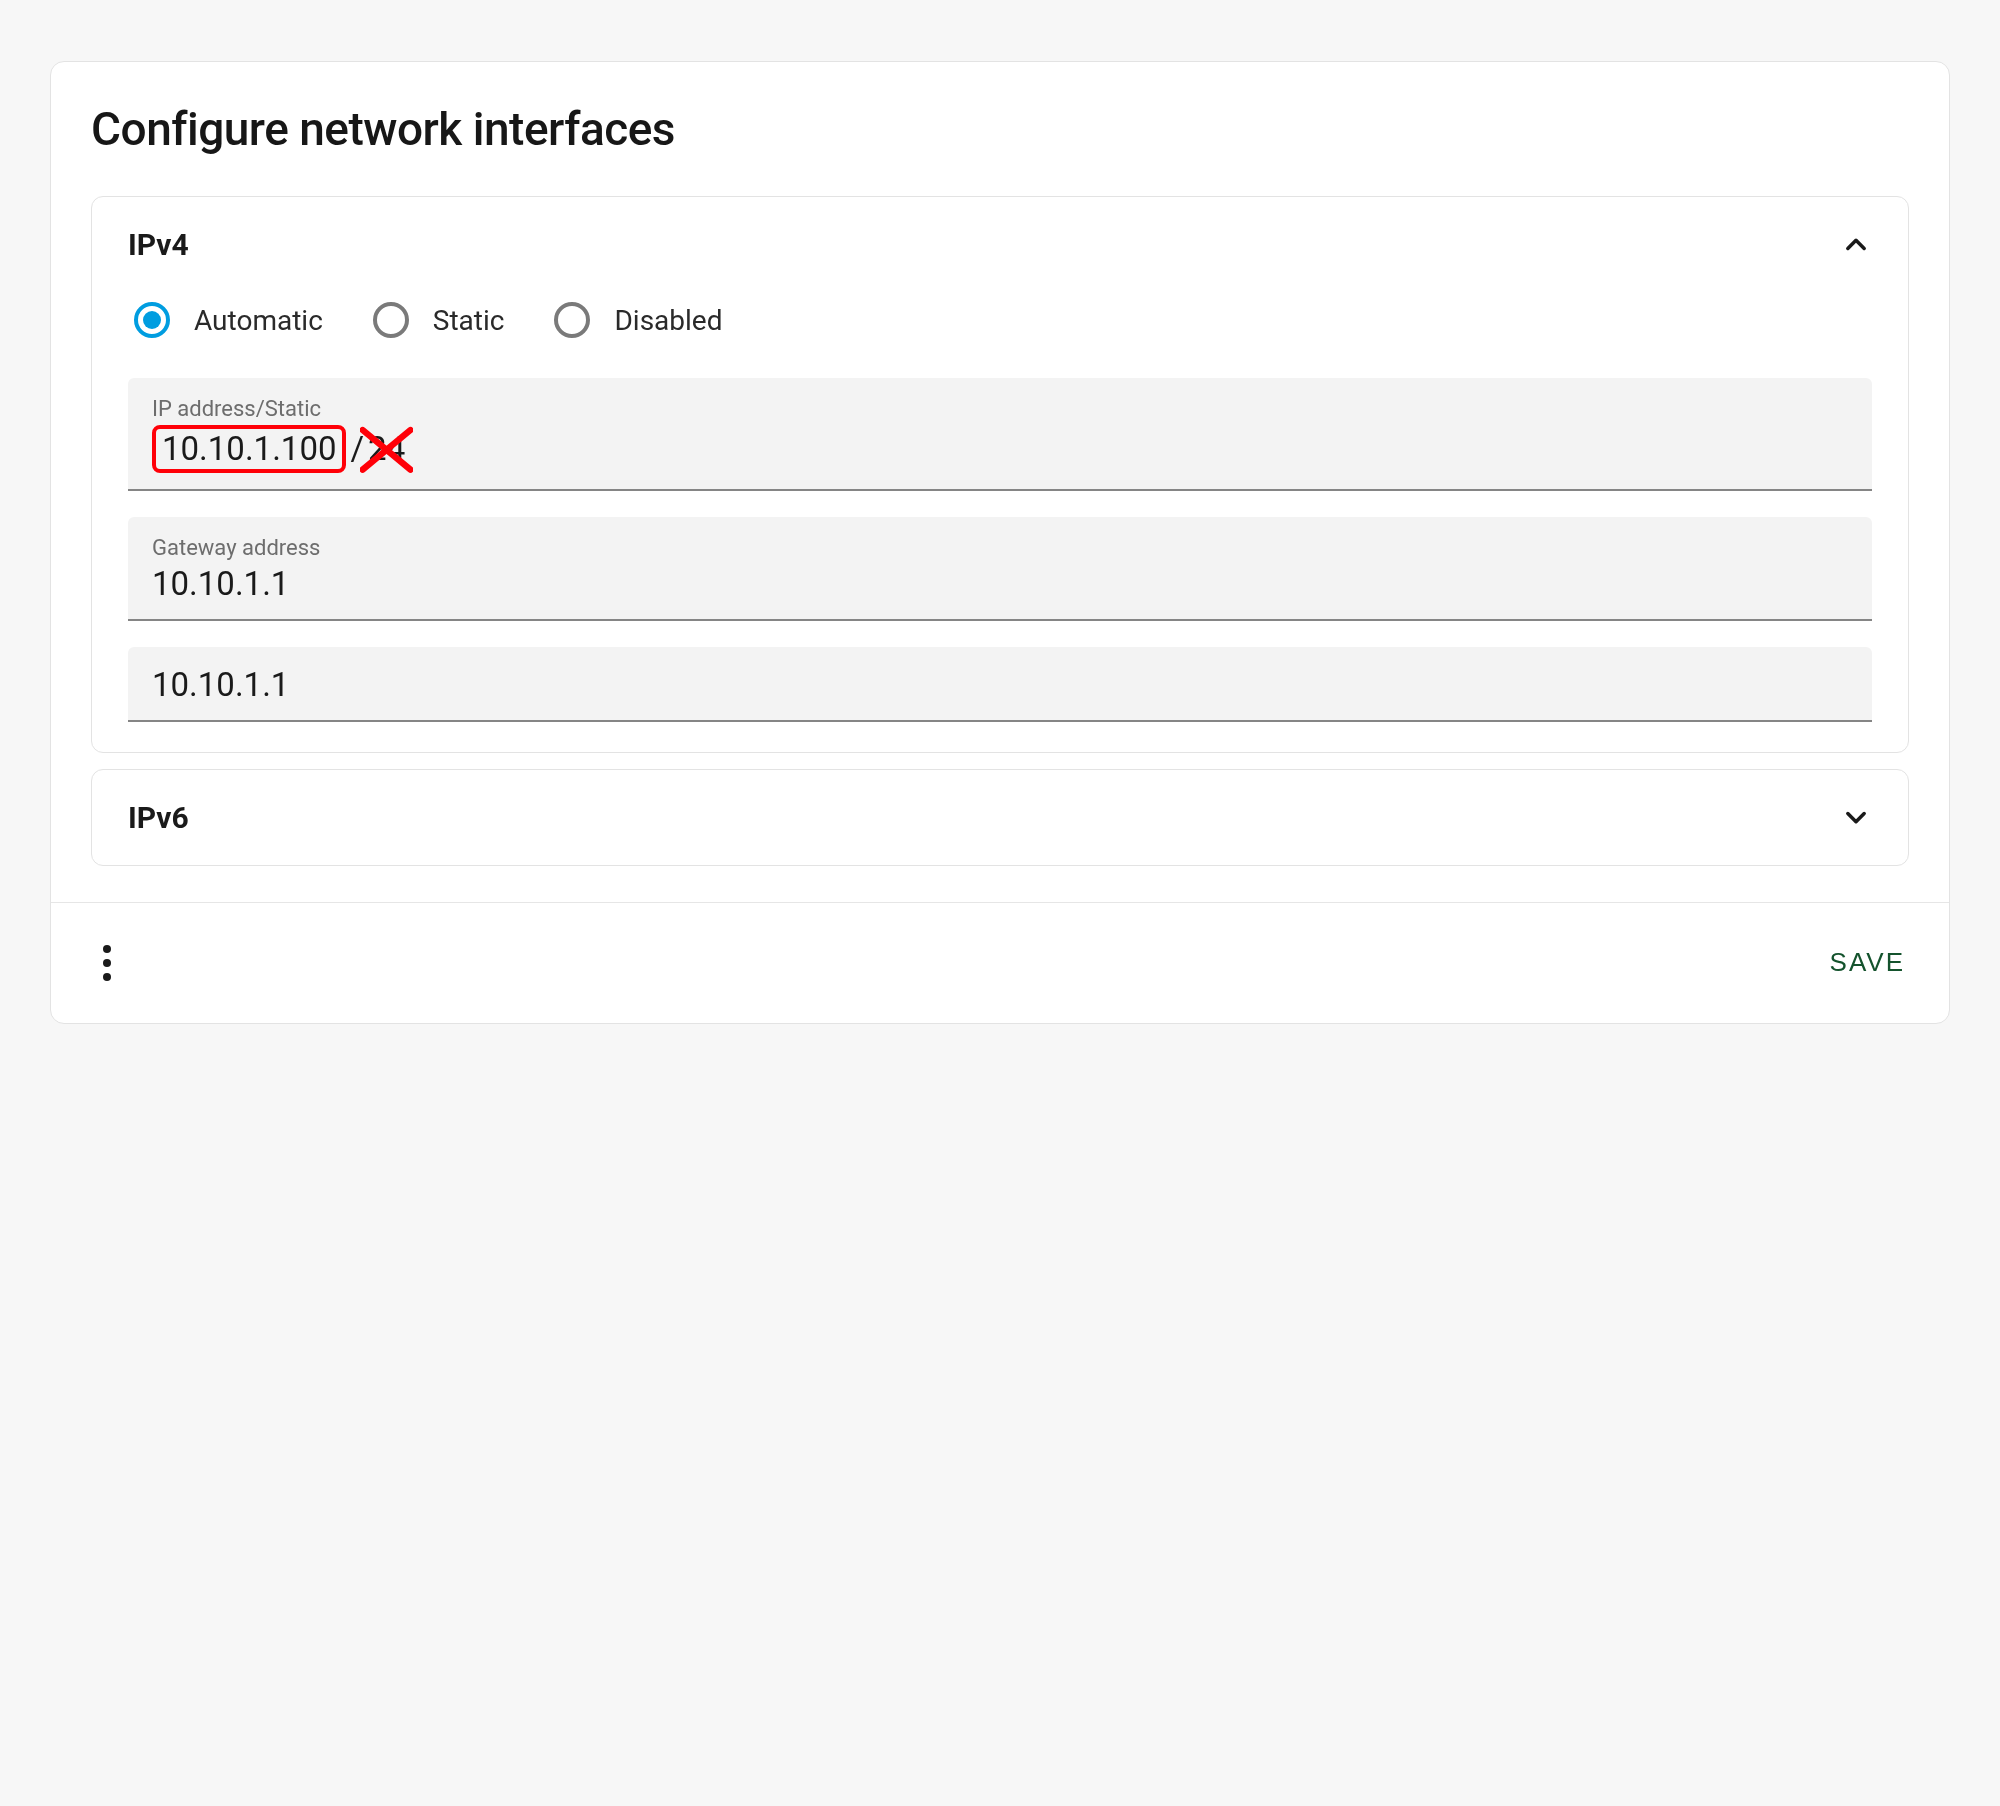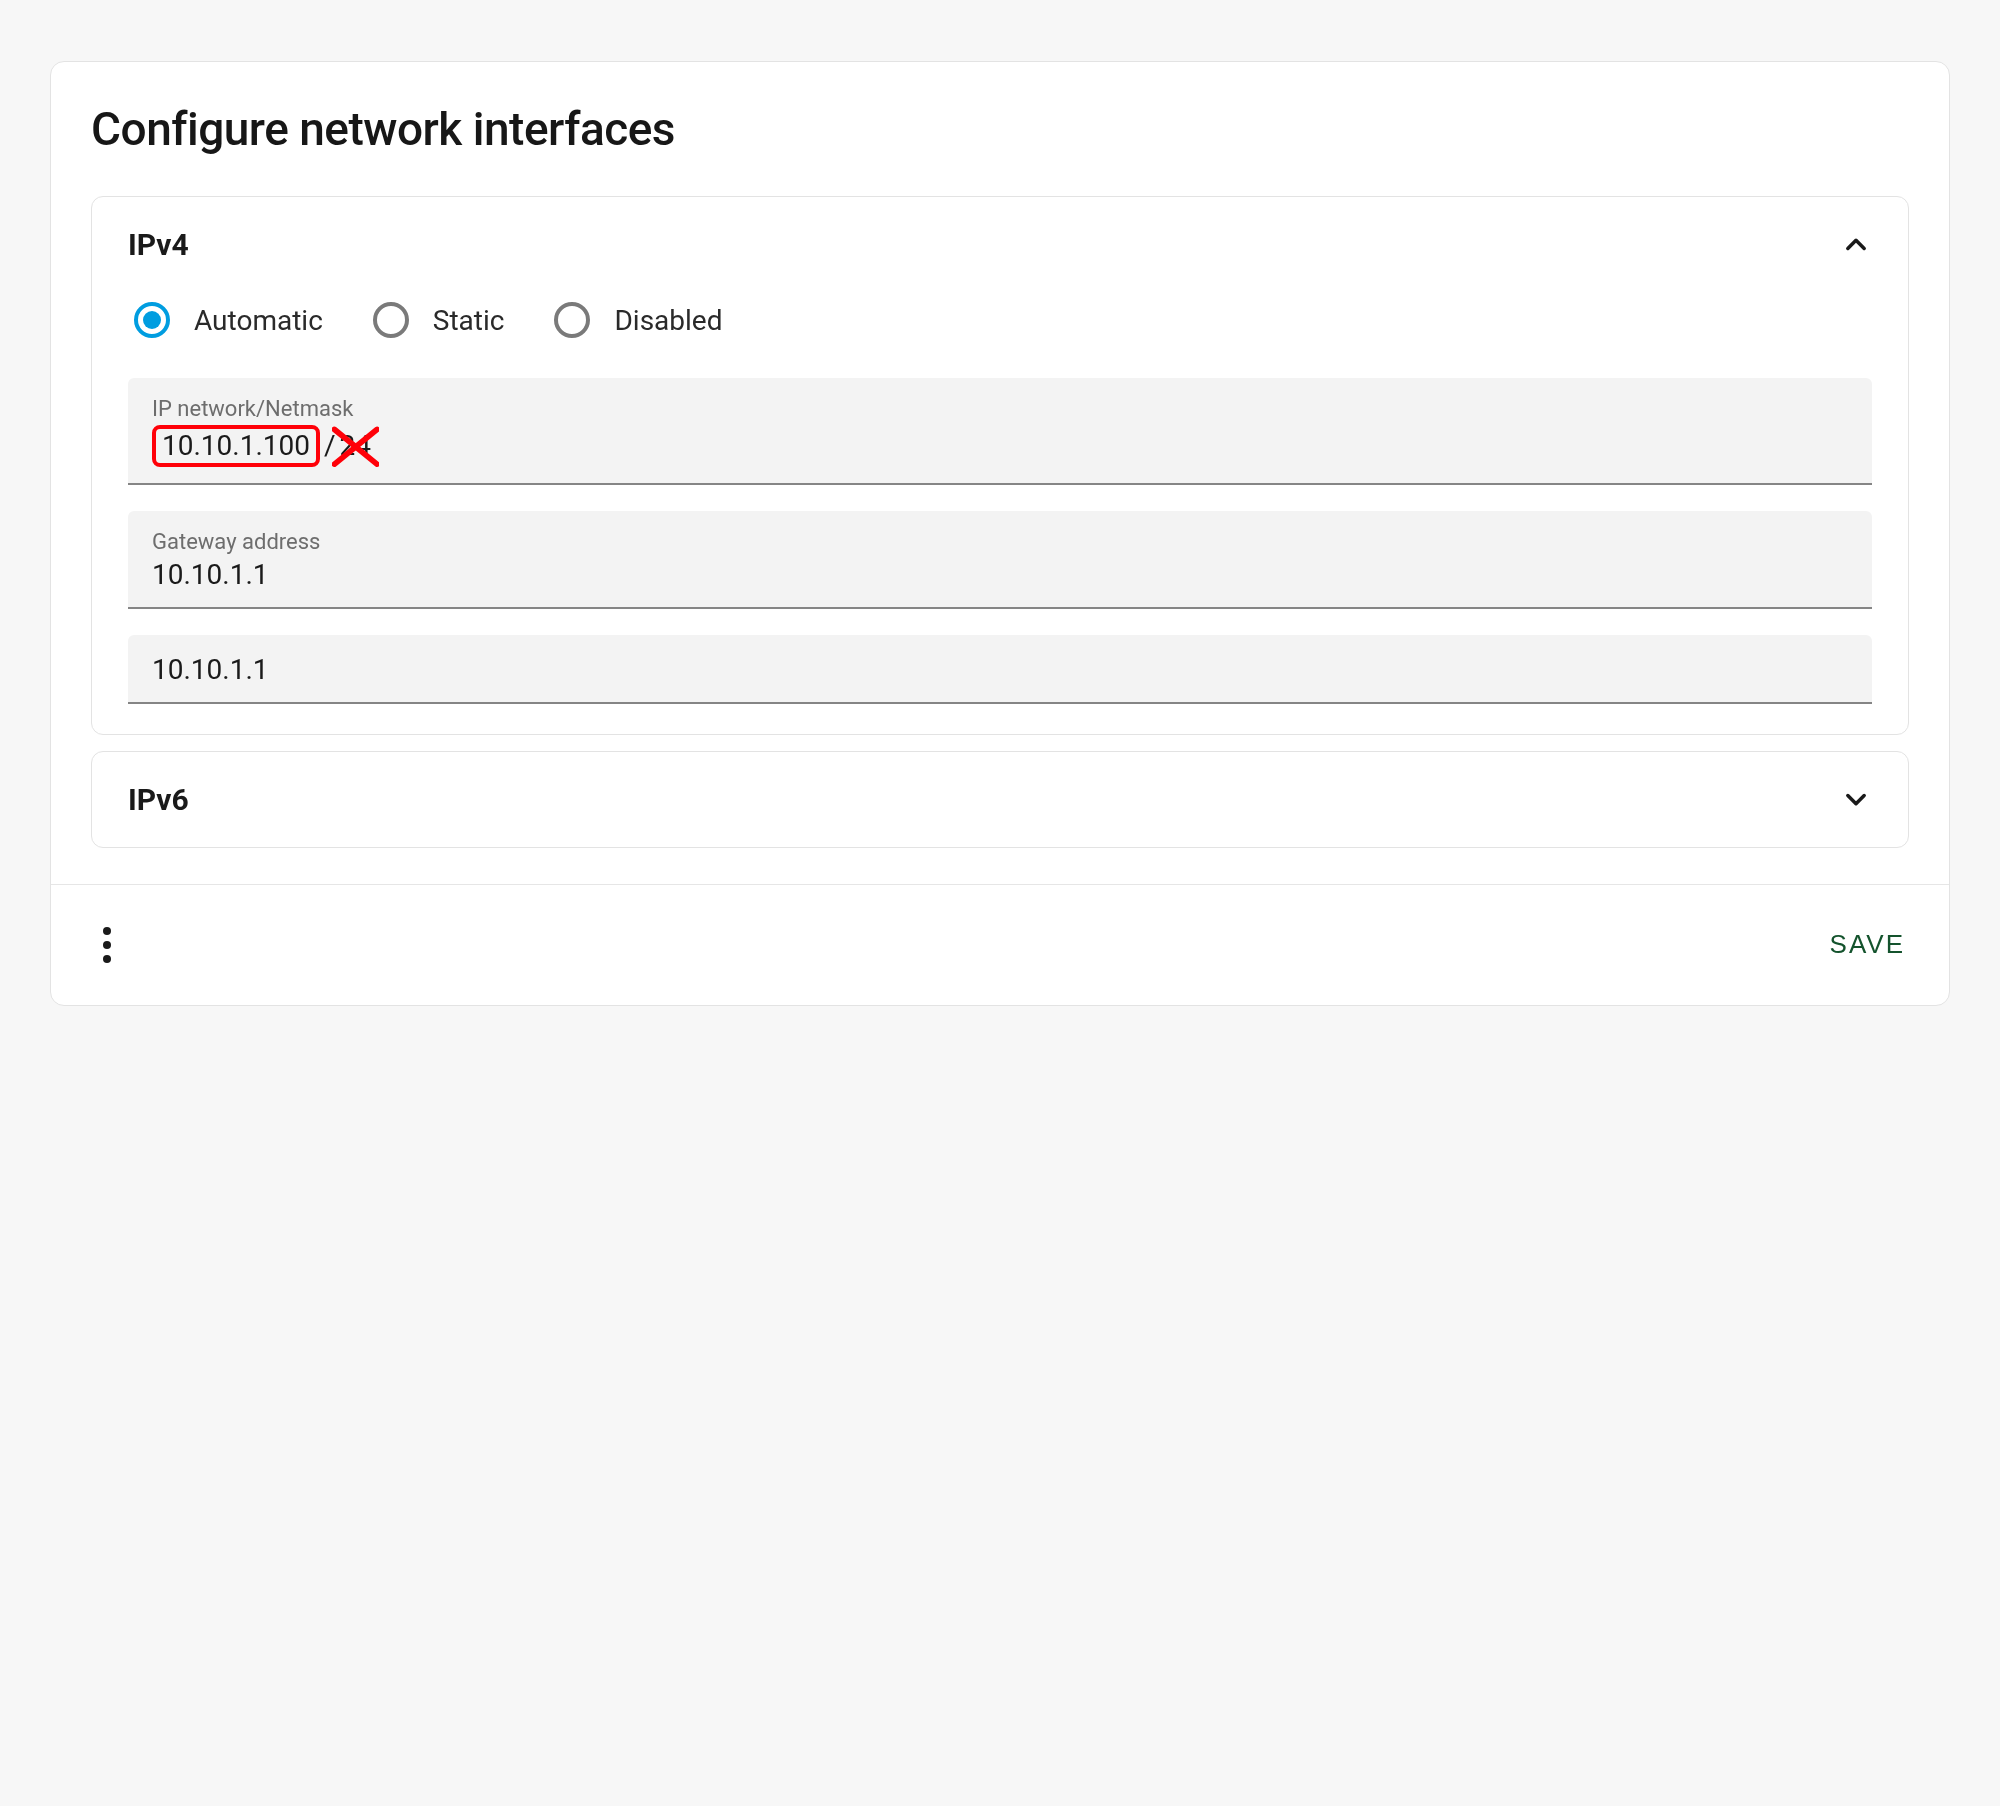--- a/index.html
+++ b/index.html
@@ -101,21 +101,21 @@
     padding: 18px 24px 16px 24px;
     margin-bottom: 26px;
     position: relative;
   }
   .field-label {
     font-size: 22px;
     color: #6d6d6d;
     margin-bottom: 4px;
   }
   .field-value {
-    font-size: 28px;
+    font-size: 33px;
     color: #1a1a1a;
     display: flex;
     align-items: center;
     gap: 2px;
   }
   .highlight-box {
     border: 4px solid #ff0008;
     border-radius: 8px;
     padding: 0 6px;
     display: inline-block;
@@ -198,21 +198,21 @@
             <span class="radio-outer"></span>
             <span class="radio-label">Static</span>
           </div>
           <div class="radio-item">
             <span class="radio-outer"></span>
             <span class="radio-label">Disabled</span>
           </div>
         </div>
 
         <div class="field">
-          <div class="field-label">IP network/Netmask</div>
+          <div class="field-label">IP address/Static</div>
           <div class="field-value">
             <span class="highlight-box">10.10.1.100</span>
               <span>/</span>
               <span class="cross-wrap"><span>24</span><svg class="cross" viewBox="0 0 40 40" preserveAspectRatio="none">
                   <line x1="2" y1="4" x2="38" y2="36" stroke="#ff0008" stroke-width="5" stroke-linecap="round"></line>
                   <line x1="38" y1="4" x2="2" y2="36" stroke="#ff0008" stroke-width="5" stroke-linecap="round"></line>
                 </svg></span>
           </div>
         </div>
 

